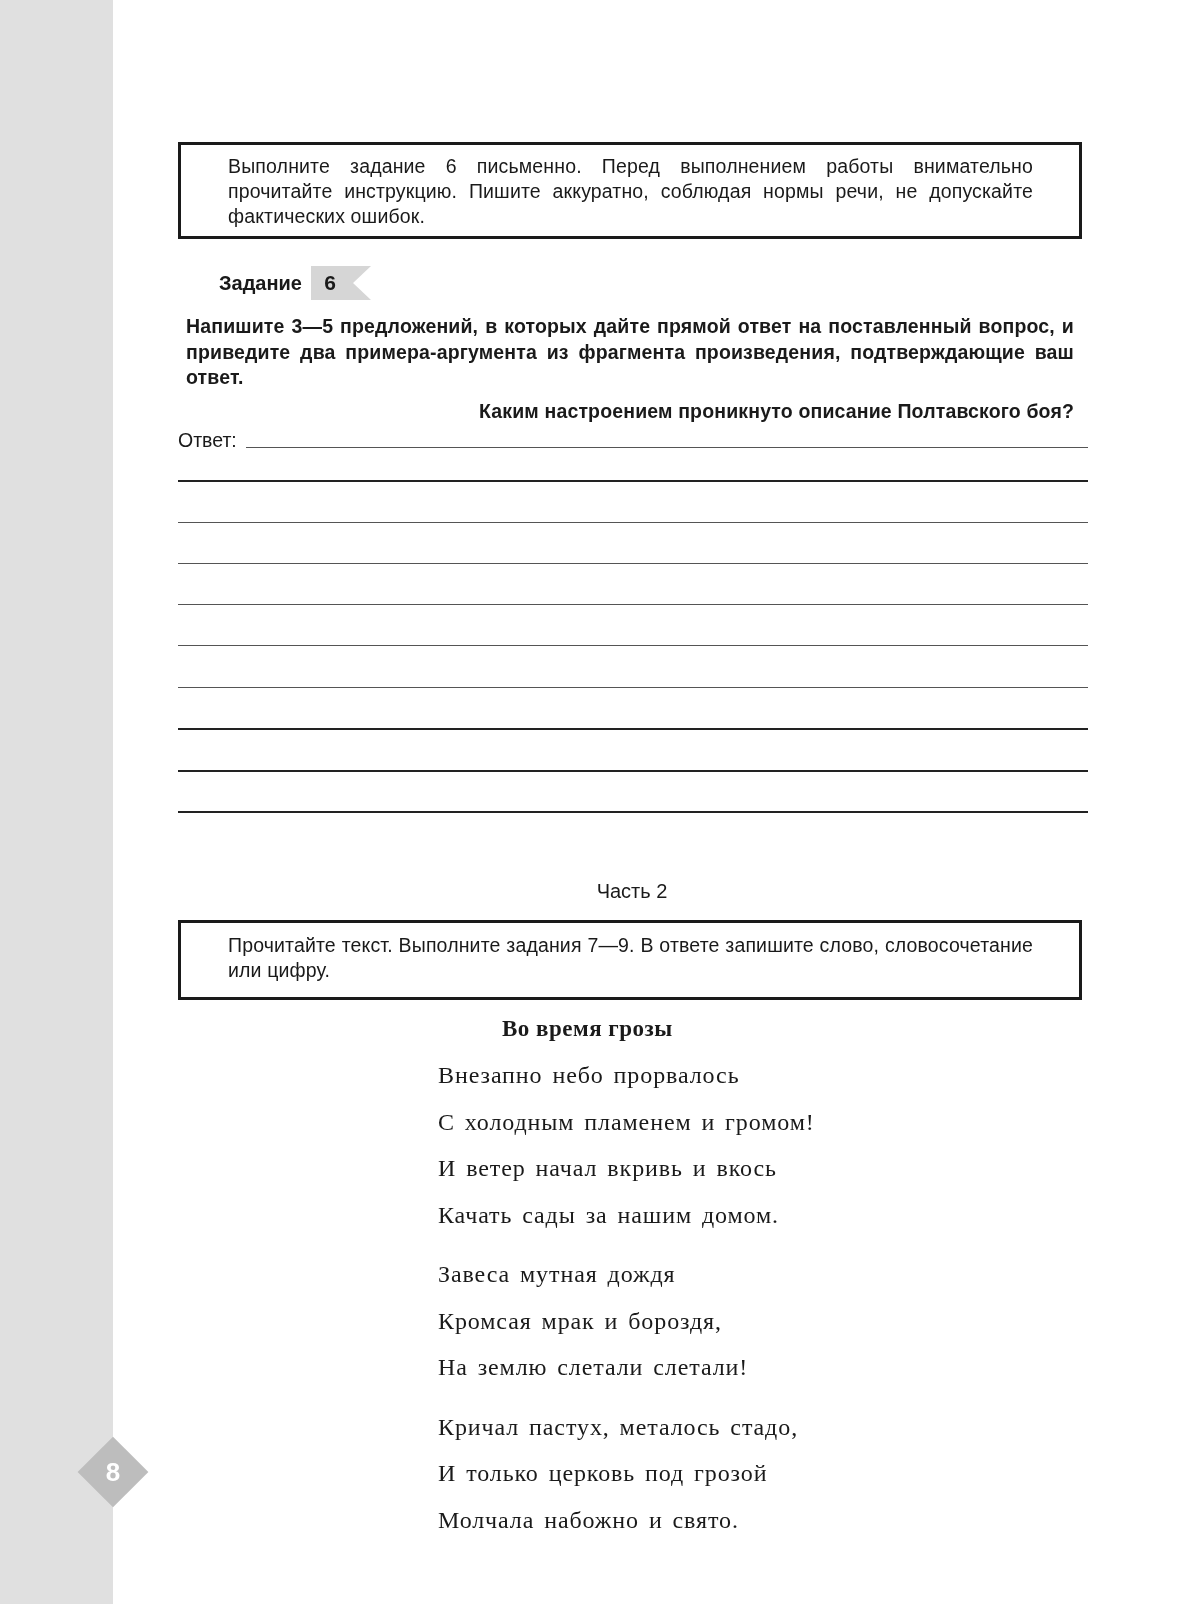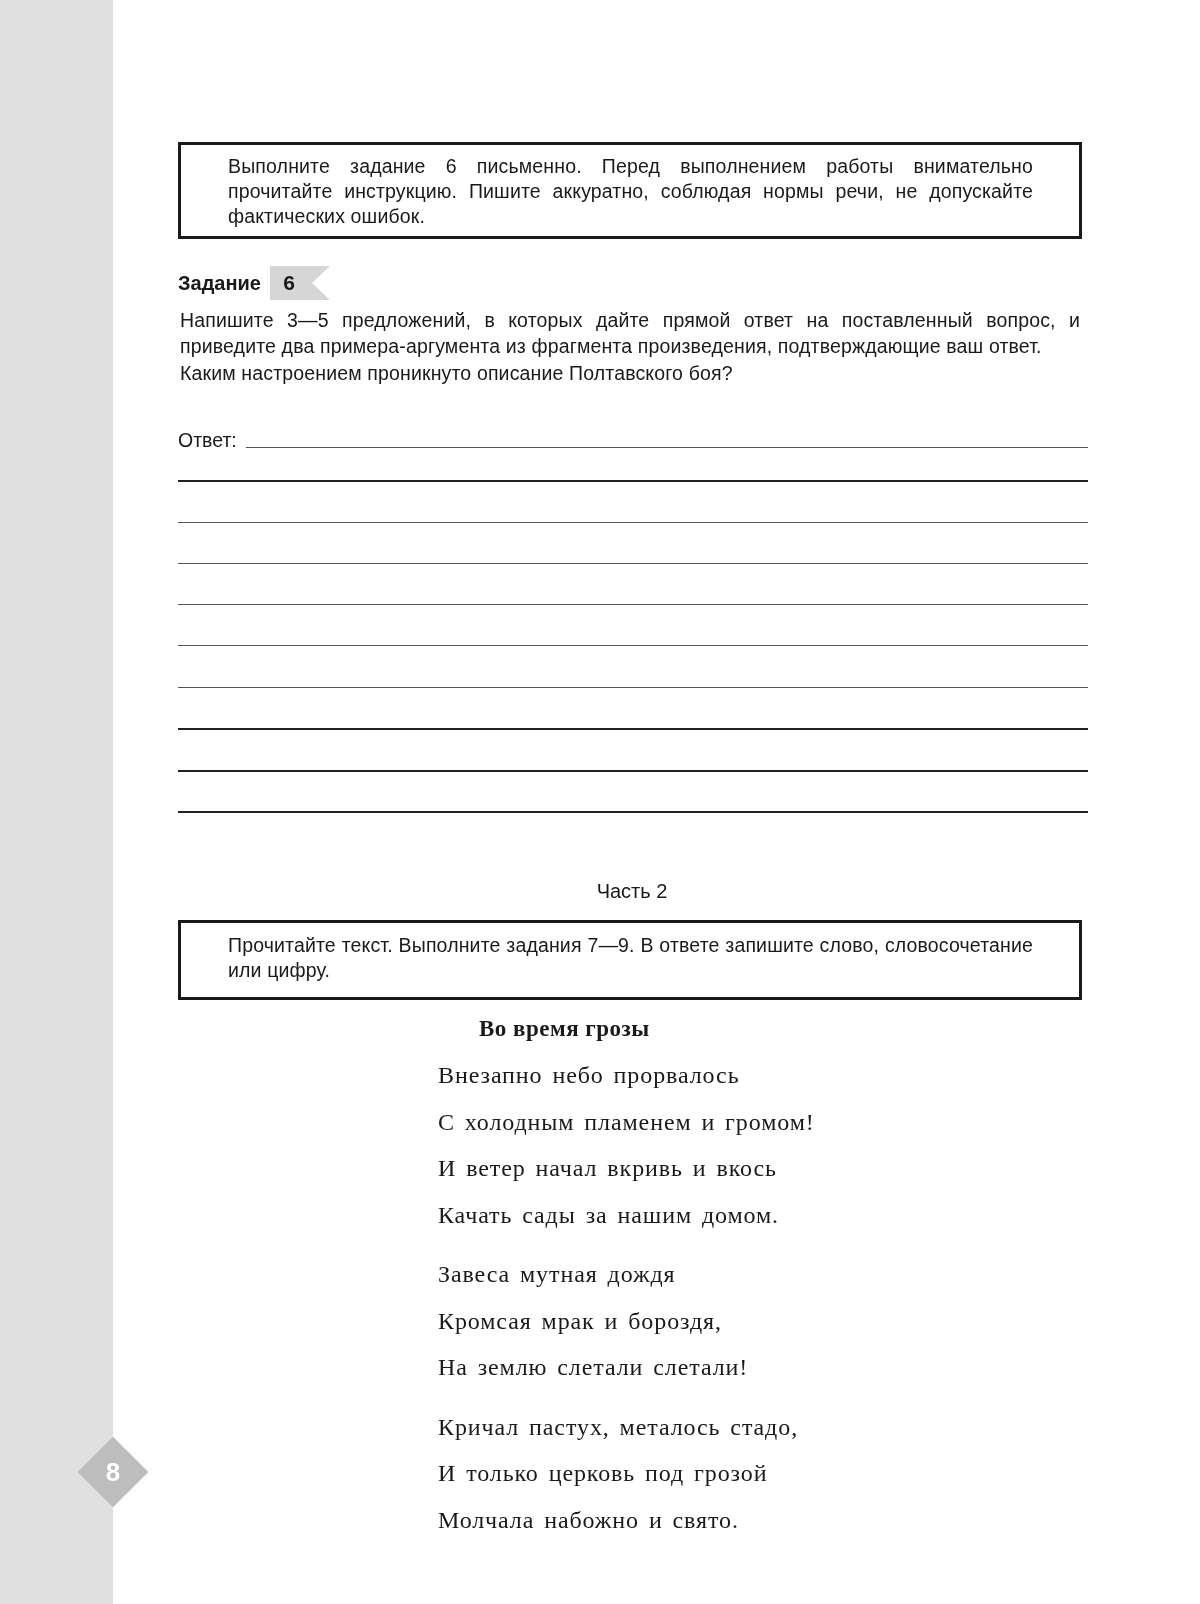--- a/index.html
+++ b/index.html
@@ -78,20 +78,21 @@
       top: 266px;
       height: 34px;
       display: flex;
       align-items: center;
     }
     .task-header .label {
       font-weight: bold;
       font-size: 20px;
       font-family: "Liberation Sans", sans-serif;
       color: #1a1a1a;
+      margin-left: 41px;
     }
     .task-flag {
       position: relative;
       margin-left: 9px;
       width: 60px;
       height: 34px;
     }
     .task-flag svg {
       position: absolute;
       left: 0; top: 0;
@@ -113,22 +114,22 @@
       position: absolute;
       left: 178px;
       top: 306px;
       width: 904px;
       font-size: 19.5px;
       line-height: 25.5px;
       text-align: justify;
       font-family: "Liberation Sans", sans-serif;
       letter-spacing: 0.15px;
     }
-    .task-text p { margin: 2px; }
-    .task-text .question { text-align: left; }
+    .task-text p { margin: 8px; font-weight: bold; }
+    .task-text .question { text-align: right; }
 
     .answer-label-row {
       position: absolute;
       left: 178px;
       top: 428px;
       width: 910px;
       height: 24px;
       display: flex;
       align-items: flex-end;
     }
@@ -168,21 +169,21 @@
       position: absolute;
       left: 438px;
       top: 1014px;
       font-family: "Liberation Serif", serif;
       color: #1a1a1a;
     }
     .poem-title {
       font-weight: bold;
       font-size: 23px;
       line-height: 30px;
-      margin-left: 41px;
+      margin-left: 64px;
       margin-bottom: 6px;
       letter-spacing: 0.5px;
     }
     .stanza {
       margin-bottom: 30px;
     }
     .stanza .line {
       font-size: 24px;
       line-height: 29.5px;
       letter-spacing: 0.9px;

